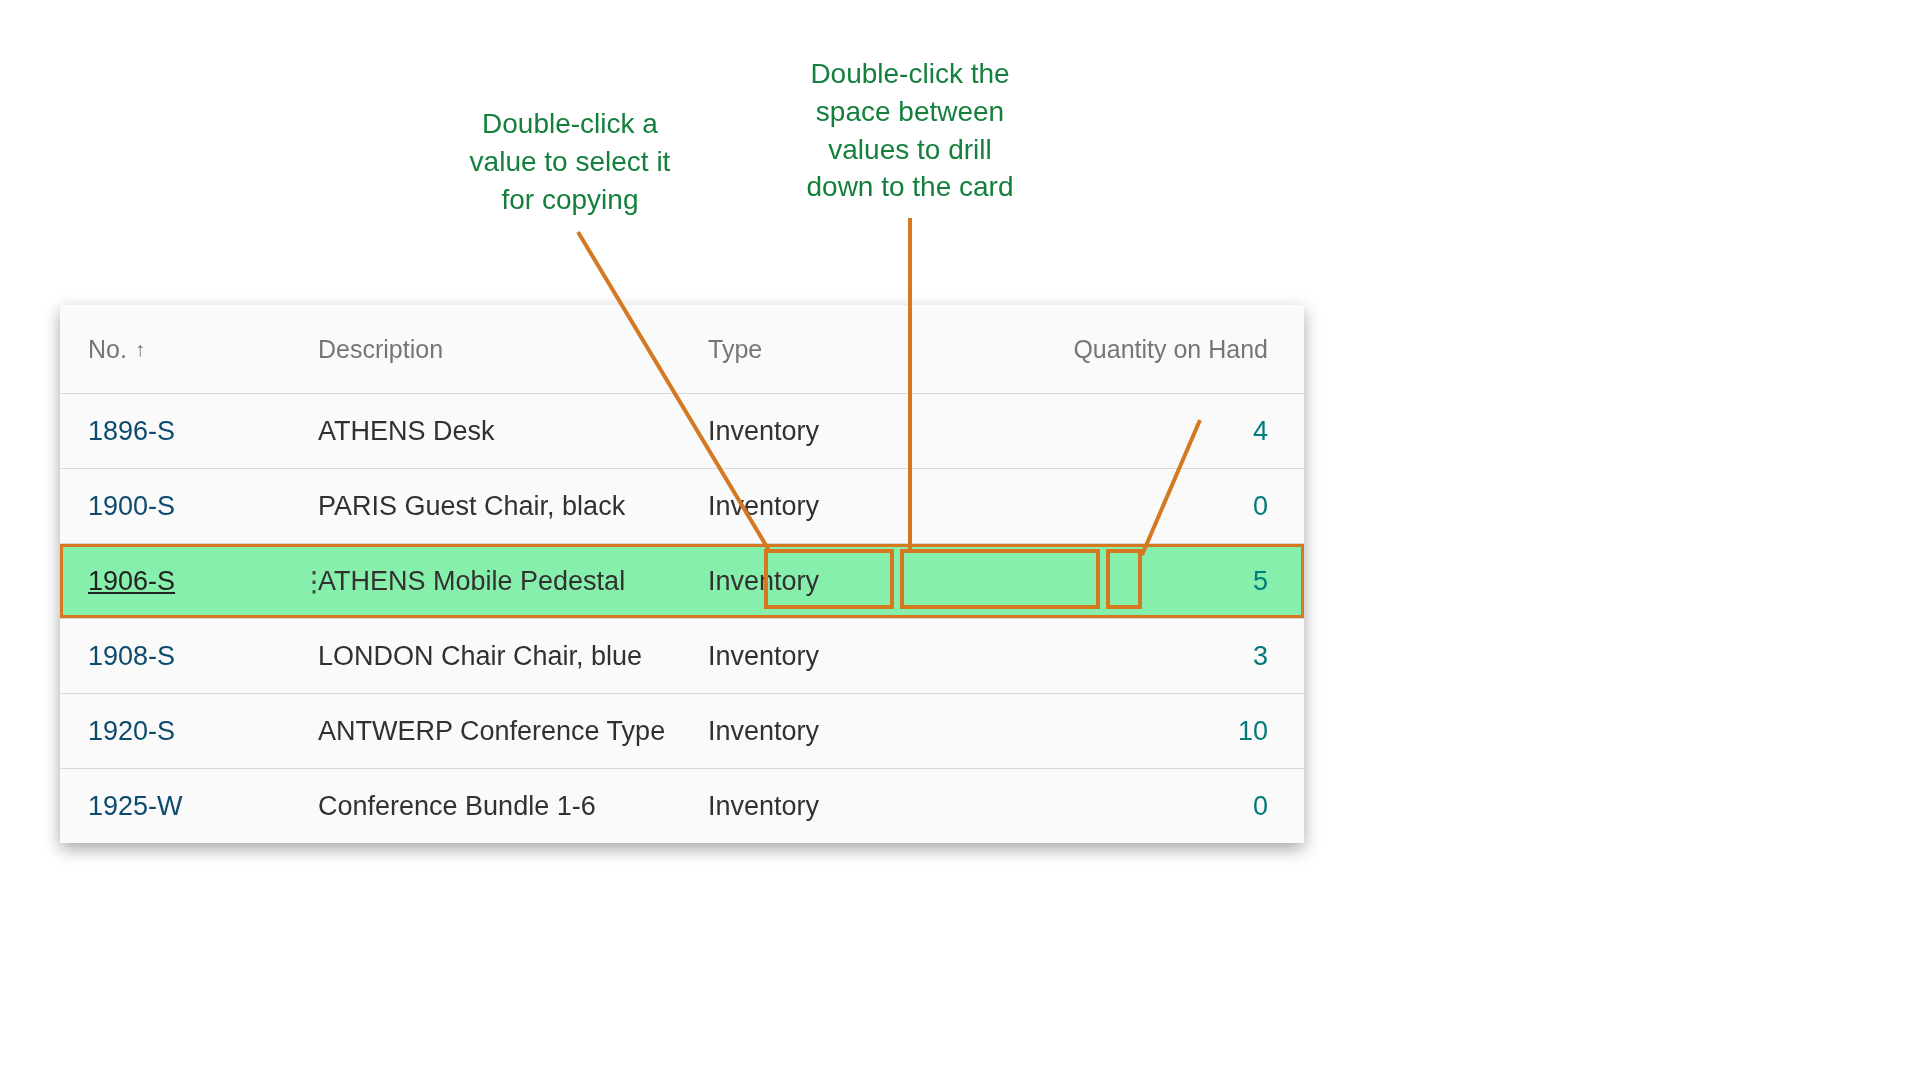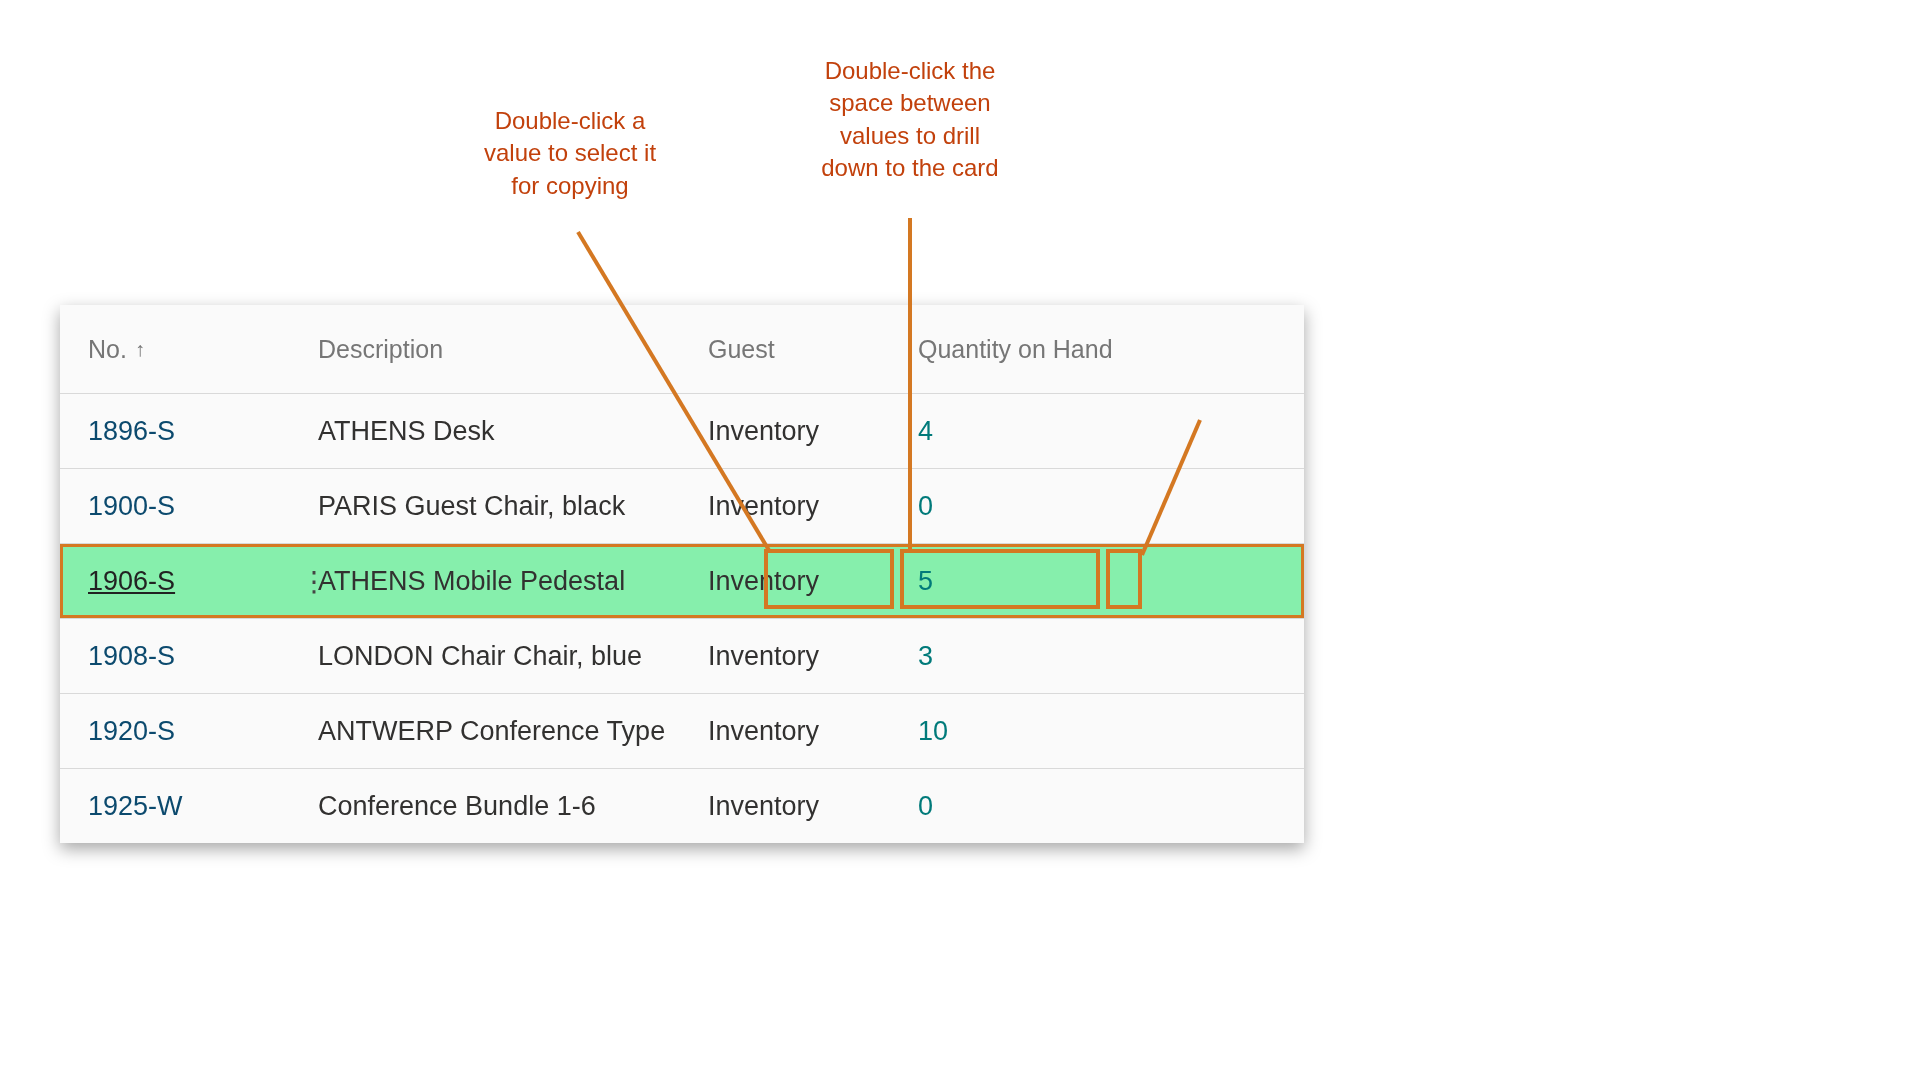--- a/index.html
+++ b/index.html
@@ -7,24 +7,24 @@
     padding: 0;
     width: 1930px;
     height: 1071px;
     font-family: "Segoe UI", Arial, sans-serif;
     background: #fff;
     color: #323130;
   }
   .stage { position: relative; width: 1930px; height: 1071px; }
   .callout {
     position: absolute;
-    font-size: 24px;
+    font-size: 28px;
     line-height: 1.35;
     text-align: center;
-    color: #c2410c;
+    color: #15803d;
   }
   .table-card {
     position: absolute;
     left: 60px;
     top: 305px;
     width: 1244px;
     background: #fafafa;
     box-shadow: 0 6px 16px rgba(0,0,0,0.35);
   }
   .thead, .trow {
@@ -44,21 +44,21 @@
     color: #323130;
     position: relative;
   }
   .trow.selected {
     background: #86efac;
     box-shadow: inset 0 0 0 3px #d47822;
   }
   .col-no   { flex: 0 0 230px; display: flex; align-items: center; gap: 8px; }
   .col-desc { flex: 0 0 390px; }
   .col-type { flex: 0 0 210px; }
-  .col-qty  { flex: 1 1 auto; padding-right: 8px; }
+  .col-qty  { flex: 1 1 auto; text-align: right; padding-right: 8px; }
   .sort-arrow { font-size: 20px; color: #767676; }
   .link { color: #0c4a6e; cursor: pointer; }
   .link-strong { color: #222; text-decoration: underline; font-weight: 400; cursor: pointer; }
   .qty-link { color: #007a7a; cursor: pointer; }
   .kebab {
     position: absolute;
     left: 240px;
     font-size: 28px;
     color: #444;
     cursor: pointer;
@@ -90,21 +90,21 @@
 
 
   <div class="table-card">
 
     <div class="thead">
       <div class="col-no">
         <span>No.</span>
         <span class="sort-arrow">↑</span>
       </div>
       <div class="col-desc">Description</div>
-      <div class="col-type">Guest</div>
+      <div class="col-type">Type</div>
       <div class="col-qty">Quantity on Hand</div>
     </div>
 
     <div class="trow">
       <div class="col-no">
           <span class="link">1896-S</span>
         </div>
       <div class="col-desc">ATHENS Desk</div>
       <div class="col-type">Inventory</div>
       <div class="col-qty"><span class="qty-link">4</span></div>

